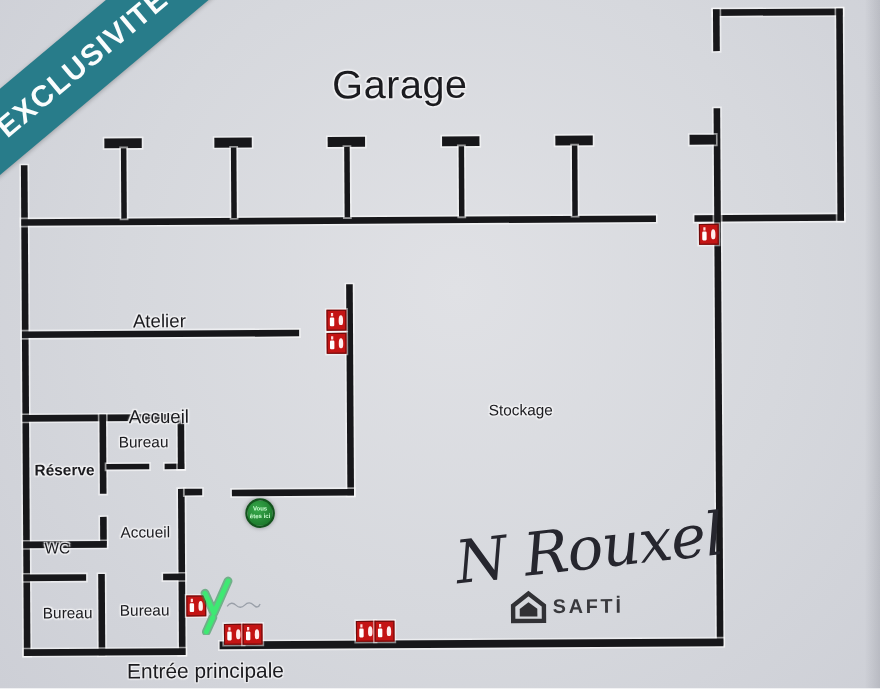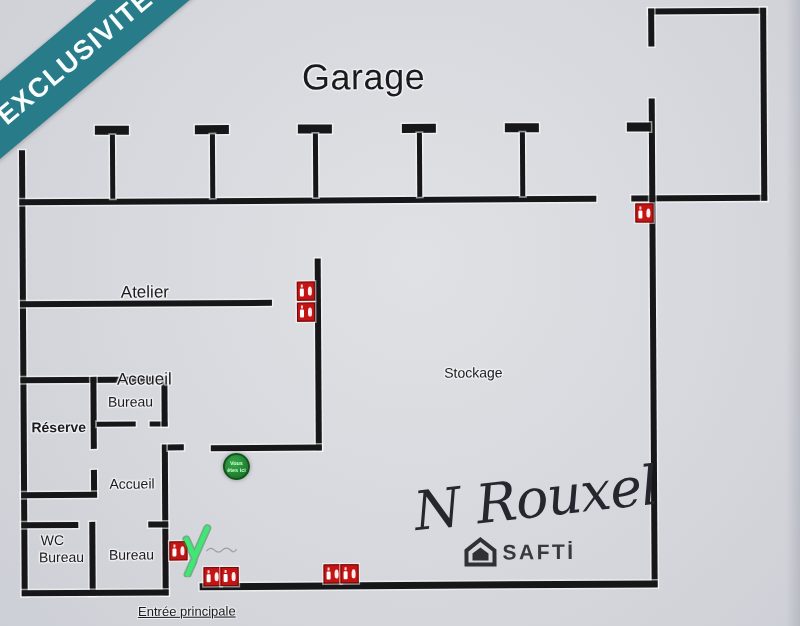--- a/index.html
+++ b/index.html
@@ -28,23 +28,23 @@
   .marker{
     position:absolute;width:27px;height:27px;border-radius:50%;
     background:radial-gradient(circle at 40% 35%, #37a94b, #1d7a2c 75%);
     border:2px solid #14531e;box-sizing:border-box;
     display:flex;align-items:center;justify-content:center;text-align:center;
     box-shadow:0 0 4px rgba(0,0,0,0.35);
   }
   .marker span{font-size:5.5px;line-height:1.18;color:#ccffd2;width:20px;display:block;font-weight:bold;}
   .signature{position:absolute;left:404px;top:436px;width:256px;height:120px;}
   .brand{position:absolute;left:462px;top:537px;display:flex;align-items:center;gap:5px;}
-  .brand-name{font-size:21px;font-weight:bold;color:#39393d;letter-spacing:2.5px;}
-  .entrance-label{position:absolute;transform:translate(-50%,-50%);font-size:13px;color:#1b1b1f;
-    text-shadow:-1px -1px 1px #f0f0f2,1px -1px 1px #f0f0f2,-1px 1px 1px #f0f0f2,1px 1px 1px #f0f0f2;text-decoration:underline;}
+  .brand-name{font-size:18px;font-weight:bold;color:#39393d;letter-spacing:2.5px;}
+  .entrance-label{position:absolute;transform:translate(-50%,-50%);font-size:19px;color:#1b1b1f;
+    text-shadow:-1px -1px 1px #f0f0f2,1px -1px 1px #f0f0f2,-1px 1px 1px #f0f0f2,1px 1px 1px #f0f0f2;}
   .banner{
     position:absolute;left:-85px;top:27px;width:320px;height:60px;
     background:#287c8a;transform:rotate(-40deg);
     display:flex;align-items:center;justify-content:center;
     box-shadow:0 1px 4px rgba(0,0,0,0.25);
   }
   .banner span{color:#fafdfd;font-size:27px;font-weight:bold;letter-spacing:1.5px;white-space:nowrap;}
   .edge-shade{position:absolute;right:0;top:0;width:14px;height:626px;
     background:linear-gradient(to right, rgba(120,122,132,0), rgba(120,122,132,0.25));}
 </style>
@@ -93,21 +93,21 @@
 
     <div class="wall" style="left:20px;top:588px;width:147px;height:6px;"></div>
     <div class="wall" style="left:198px;top:582px;width:458px;height:7px;"></div>
 
     <span class="room-label lbl-garage" style="left:365px;top:77px;">Garage</span>
     <span class="room-label lbl-mid" style="left:145px;top:251px;">Atelier</span>
     <span class="room-label lbl-mid" style="left:144px;top:338px;">Accueil</span>
     <span class="room-label lbl-small" style="left:58px;top:425px;font-weight:bold;">Réserve</span>
     <span class="room-label lbl-small" style="left:130px;top:400px;">Bureau</span>
     <span class="room-label lbl-small" style="left:131px;top:482px;">Accueil</span>
-    <span class="room-label lbl-small" style="left:51px;top:538px;">WC</span>
+    <span class="room-label lbl-small" style="left:51px;top:496px;">WC</span>
     <span class="room-label lbl-small" style="left:60px;top:555px;">Bureau</span>
     <span class="room-label lbl-small" style="left:130px;top:553px;">Bureau</span>
     <span class="room-label lbl-small" style="left:473px;top:373px;">Stockage</span>
 
     <div class="ext" style="left:297px;top:281px;">
         <span class="g1"></span>
         <span class="g2"></span>
         <span class="g3"></span>
       </div>
     <div class="ext" style="left:297px;top:302px;">

